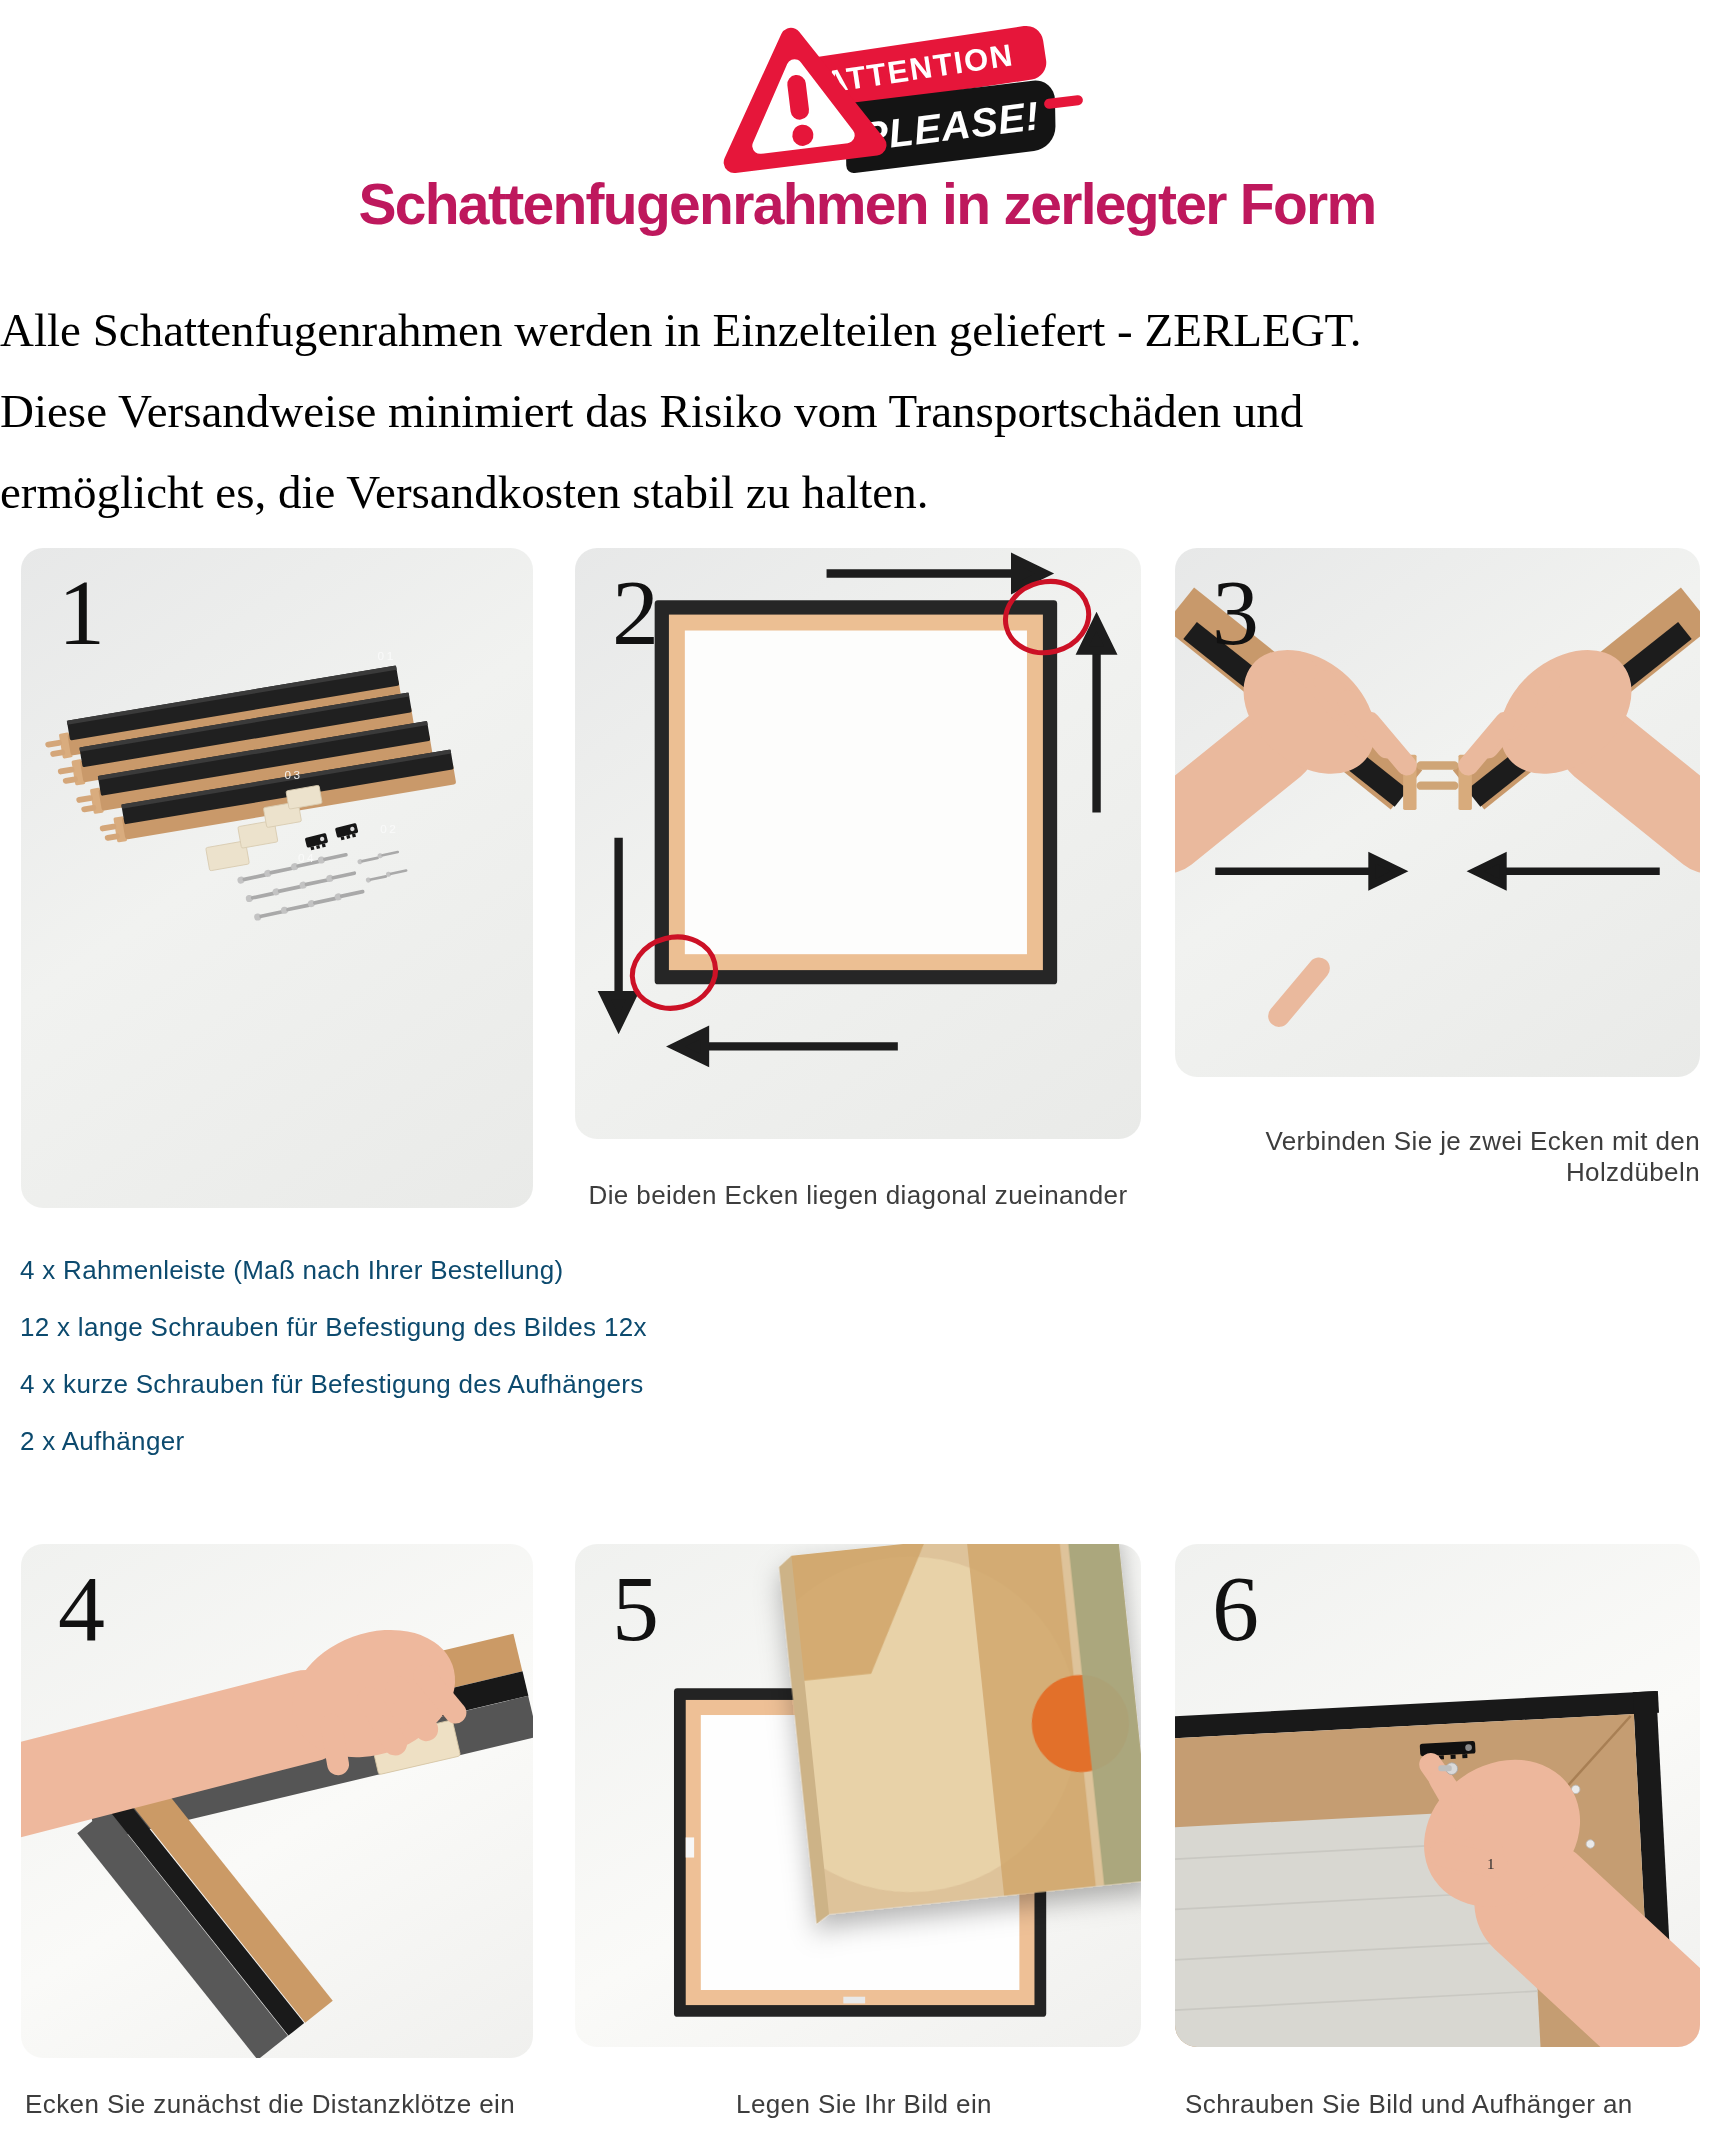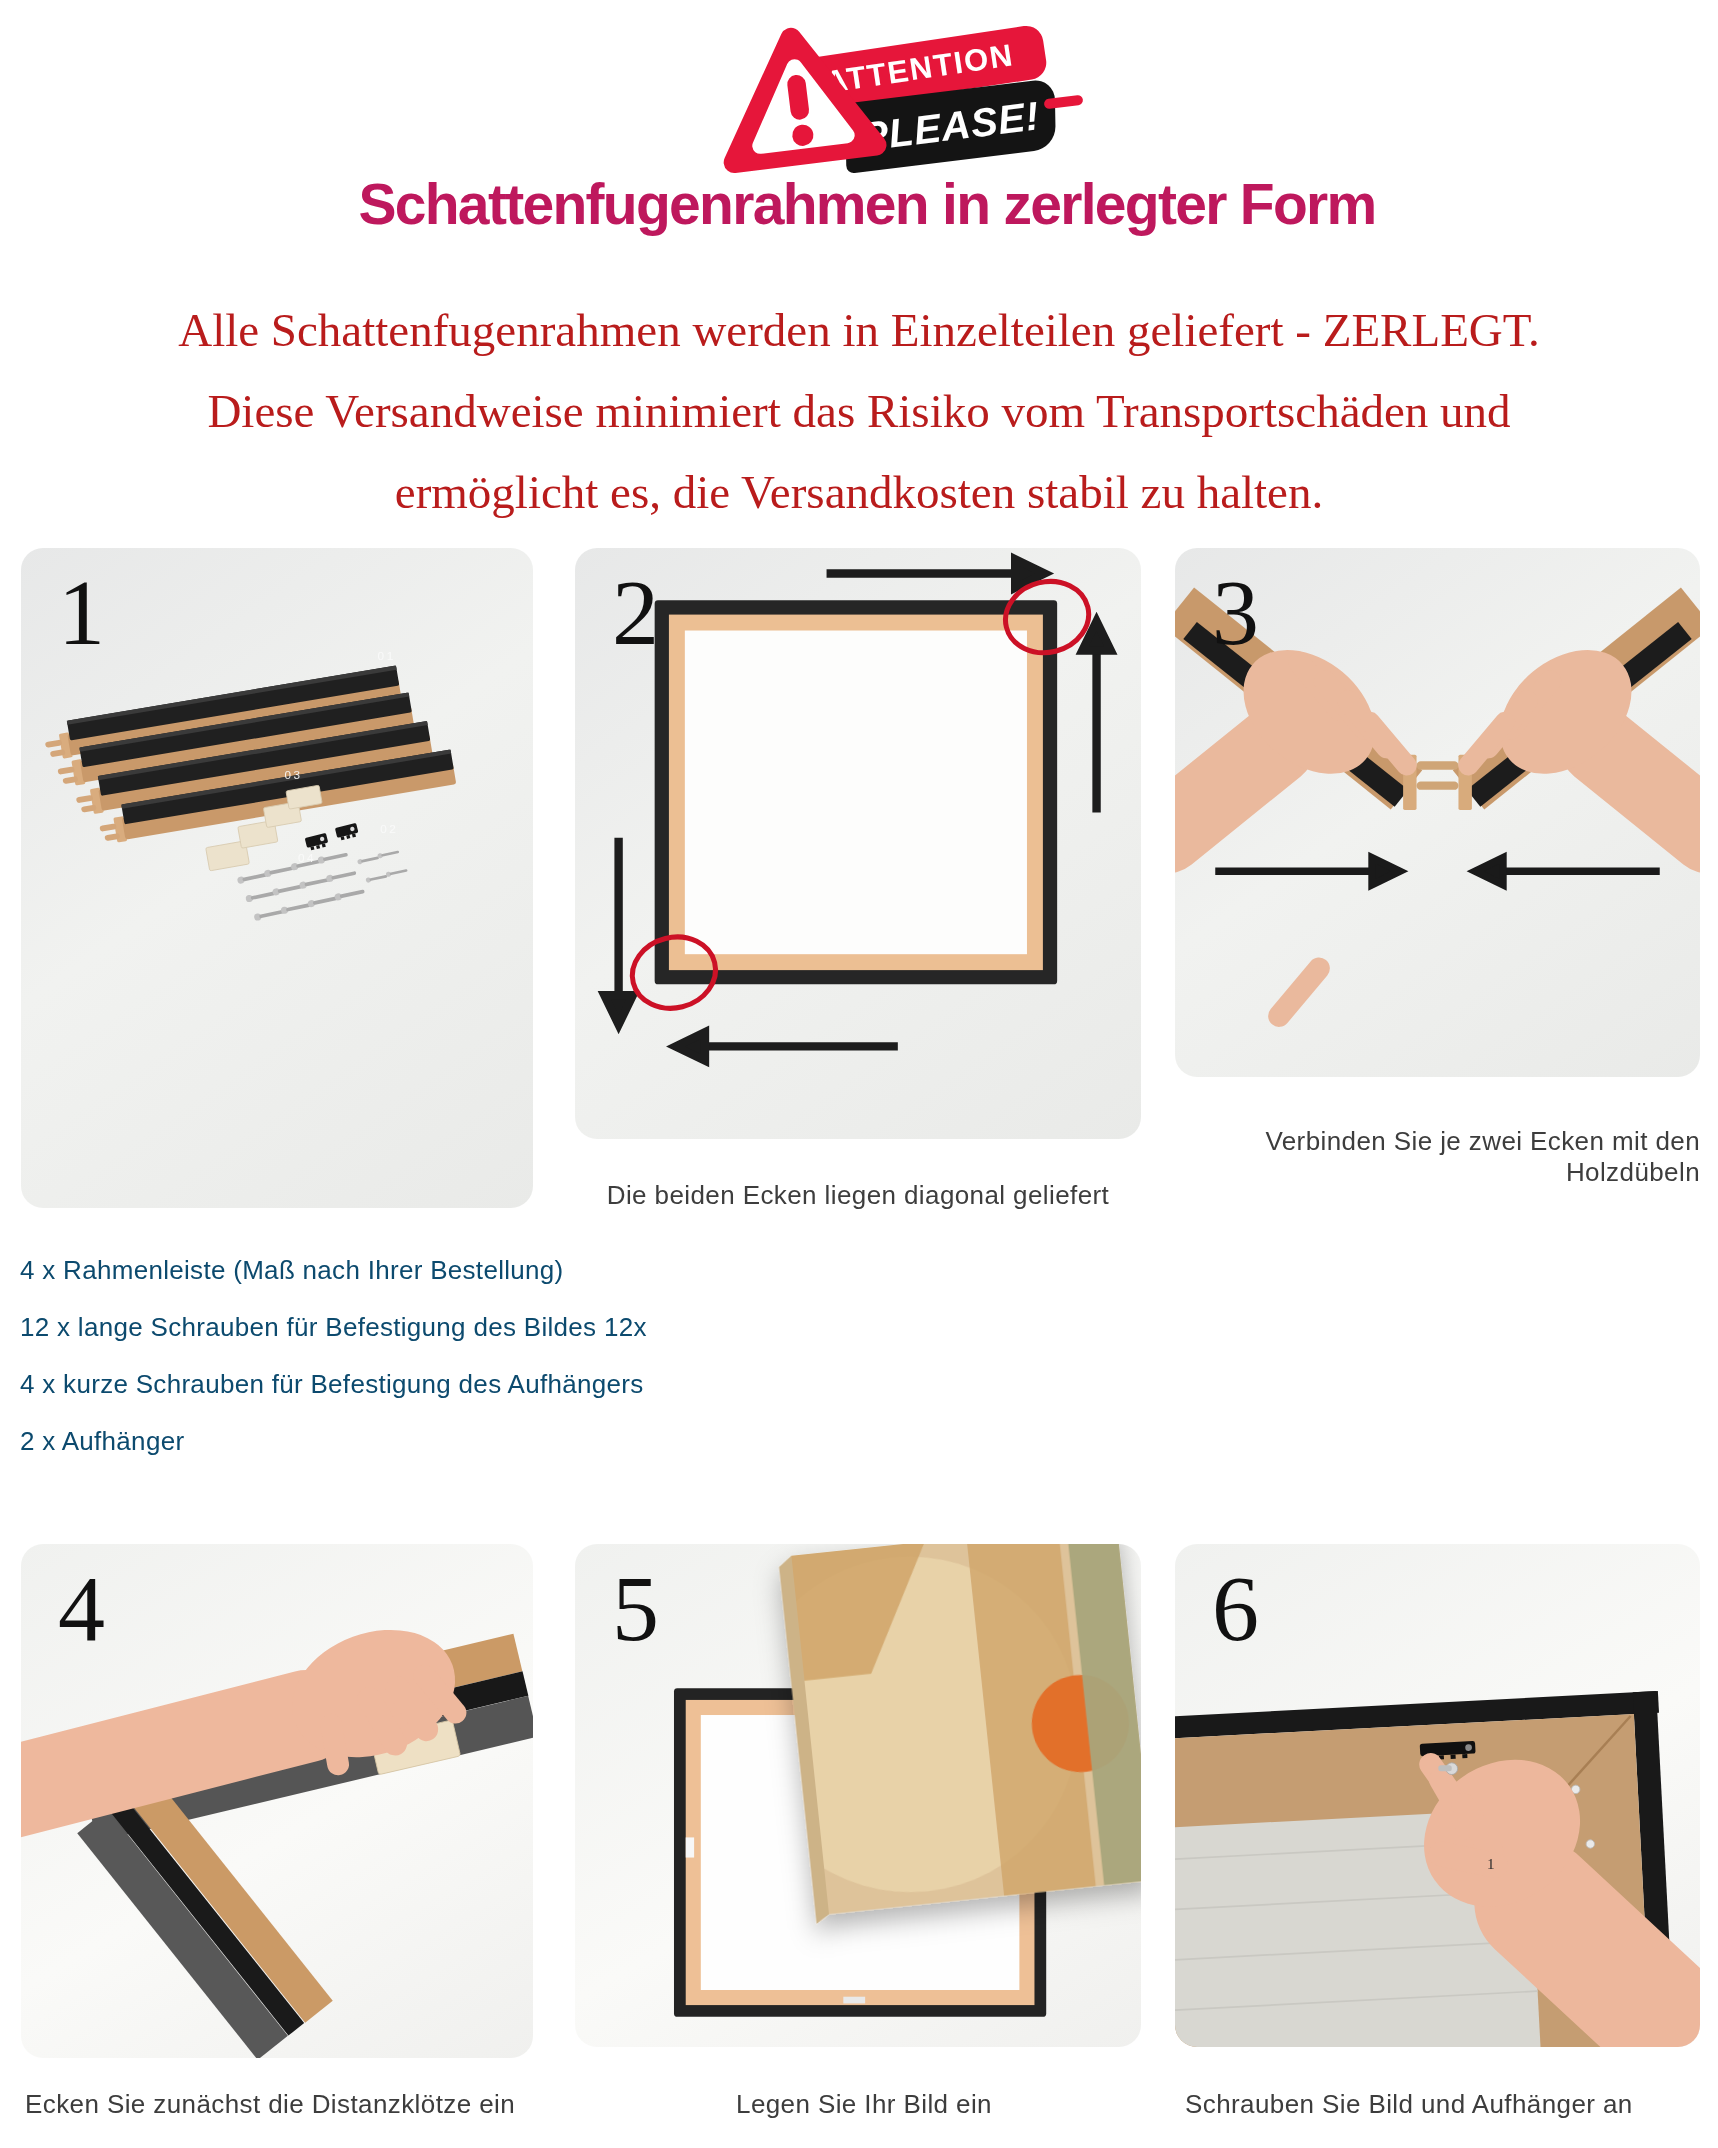--- a/index.html
+++ b/index.html
@@ -17,23 +17,23 @@
          display:flex;align-items:center;justify-content:center;}
   .plate span{color:#fff;font-weight:800;font-style:italic;font-size:40px;letter-spacing:0.8px;
               transform:skewX(6deg);}
   .dash{position:absolute;left:332px;top:80px;width:39px;height:10px;background:#e6163a;
         border-radius:5.9px;transform:rotate(-7deg);}
   .tri{position:absolute;left:0;top:5px;width:172px;height:148px;transform:rotate(-7deg);}
 
   
   .title{position:absolute;left:8px;top:171px;width:100%;text-align:center;margin:0;
          font-size:57px;font-weight:800;letter-spacing:-1.7px;color:#be185d;}
-  .intro{position:absolute;left:0;top:290px;width:100%;text-align:center;margin:0;
+  .intro{position:absolute;left:0;top:290px;width:100%;margin:0;
          font-family:"Liberation Serif",serif;font-size:47px;line-height:1.72;
-         color:#b91c1c;white-space:pre-line;}
+         color:#000000;white-space:pre-line;}
 
   
   .photo{position:absolute;border-radius:22px;overflow:hidden;
          background:linear-gradient(145deg,#e7e8e8 0%,#f1f2f0 45%,#e9eae8 100%);}
   .photo.light{background:linear-gradient(150deg,#f0f1ef 0%,#fafaf8 55%,#f0f0ee 100%);}
   .photo svg{position:absolute;left:0;top:0;width:100%;height:100%;display:block;}
   .stepnum{position:absolute;left:37px;top:17px;font-family:"Liberation Serif",serif;
            font-size:94px;line-height:1;color:#111;}
   .plabel{font-family:"Liberation Sans",sans-serif;letter-spacing:3px;}
 
@@ -190,21 +190,21 @@
       <g stroke="#1a1a1a" stroke-width="9" fill="#1a1a1a">
         <line x1="48" y1="385" x2="235" y2="385"></line>
           <polygon points="235,369 235,401 268,385"></polygon>
         <line x1="578" y1="385" x2="391" y2="385"></line>
           <polygon points="391,369 391,401 358,385"></polygon>
       </g>
     </svg>
     <div class="stepnum">3</div>
   </div>
 
-  <div class="caption center" style="left:575px;top:1180px;width:566px;">Die beiden Ecken liegen diagonal geliefert</div>
+  <div class="caption center" style="left:575px;top:1180px;width:566px;">Die beiden Ecken liegen diagonal zueinander</div>
   <div class="caption center" style="left:1175px;top:1126px;width:525px;text-align:right;">Verbinden Sie je zwei Ecken mit den Holzdübeln</div>
 
   <div class="parts">
     <p>4 x Rahmenleiste (Maß nach Ihrer Bestellung)</p>
     <p>12 x lange Schrauben für Befestigung des Bildes 12x</p>
     <p>4 x kurze Schrauben für Befestigung des Aufhängers</p>
     <p>2 x Aufhänger</p>
   </div>
 
   <div class="photo light" style="left:21px;top:1544px;width:512px;height:514px;">

